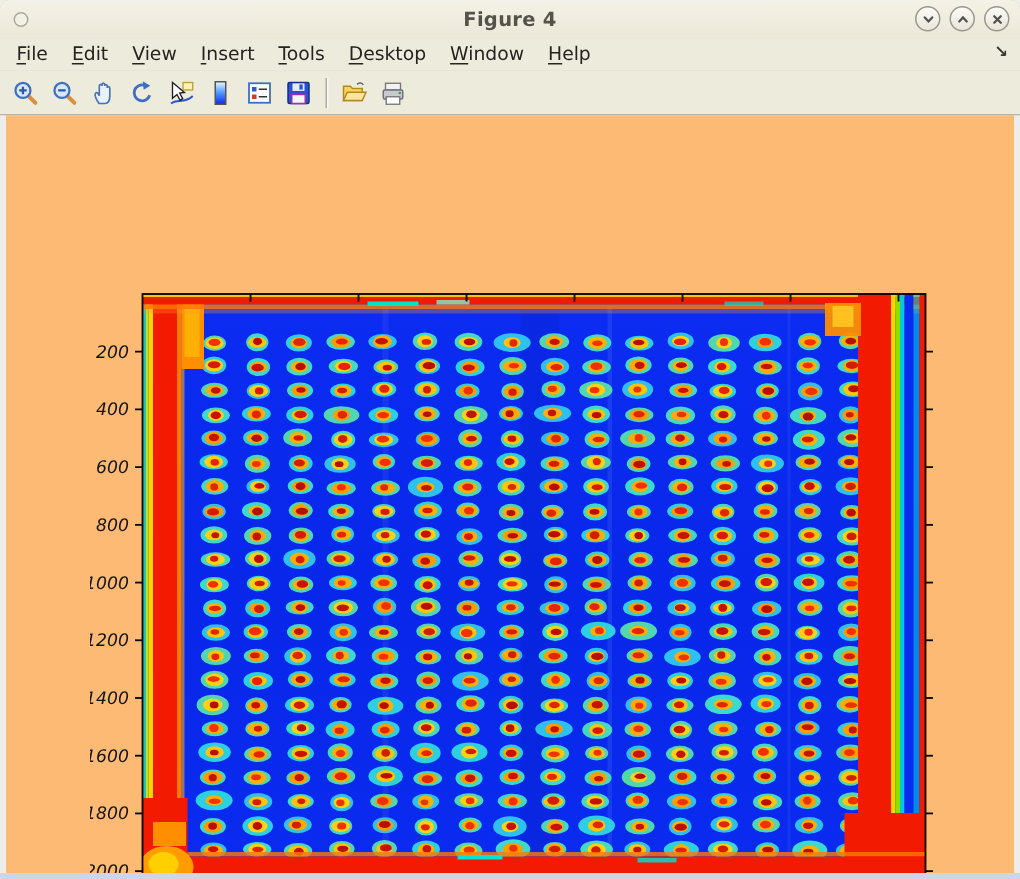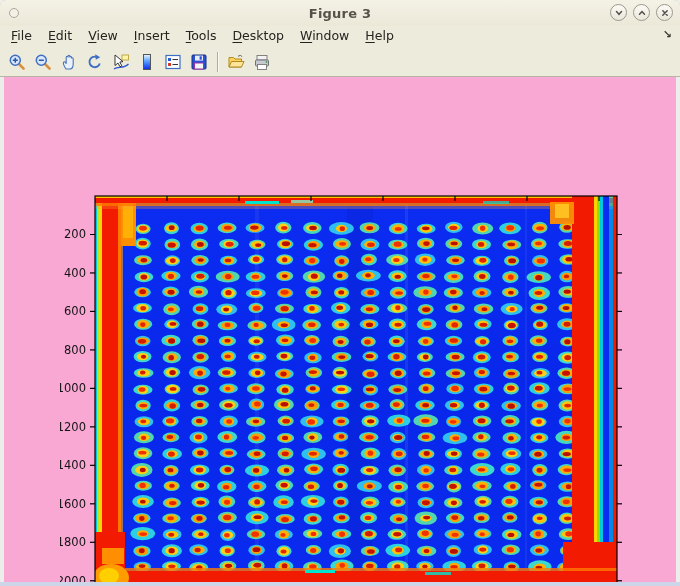--- a/index.html
+++ b/index.html
@@ -42,33 +42,33 @@
   }
   
   .toolbar {
     position:absolute; top:47px; left:0; right:0; height:29px;
     background:#edebdc; display:flex; align-items:center; padding-left:4px;
     border-bottom:1px solid #b7b4a6; box-shadow:0 1px 0 #fbfaf2;
   }
   .toolbtn { width:26px; height:24px; display:flex; align-items:center; justify-content:center; }
   .tsep { width:1px; height:20px; background:#aeab9d; box-shadow:1px 0 0 #fbfaf3; margin:0 5px; }
   
-  .canvas { position:absolute; top:77px; left:0; right:0; bottom:0; background:#f9a8d4; }
+  .canvas { position:absolute; top:77px; left:0; right:0; bottom:0; background:#fdba74;font-style:italic; }
   .edge-left  { position:absolute; left:0;  top:77px; bottom:4px; width:4px; background:#ededec; }
   .edge-right { position:absolute; right:0; top:77px; bottom:4px; width:4px; background:#ededec; }
   .edge-bottom{ position:absolute; left:0; right:0; bottom:0; height:4px; background:#ccd6e8; }
   #figure-plot { position:absolute; left:60px; top:111px; }
   .ticklabel { font-size:11.5px; fill:#141414; font-family:"DejaVu Sans","Liberation Sans",sans-serif; }
 </style>
 </head>
 <body>
 
 <div class="titlebar">
   <div class="win-dot"></div>
-  <div class="title-text">Figure 3</div>
+  <div class="title-text">Figure 4</div>
   <div class="winbtns">
     <div class="winbtn">
       <svg width="10" height="10">
         <path d="M2.5 3.6 L5 6.3 L7.5 3.6" fill="none" stroke="#54514a" stroke-width="1.5" stroke-linecap="round"></path>
       </svg>
     </div>
     <div class="winbtn">
       <svg width="10" height="10">
         <path d="M2.5 6.3 L5 3.6 L7.5 6.3" fill="none" stroke="#54514a" stroke-width="1.5" stroke-linecap="round"></path>
       </svg>

